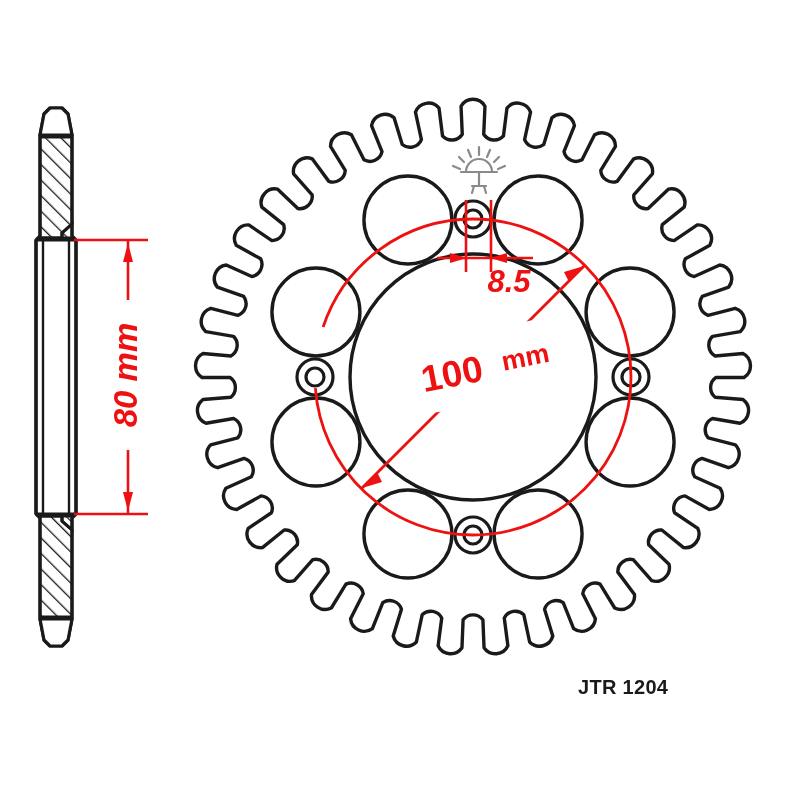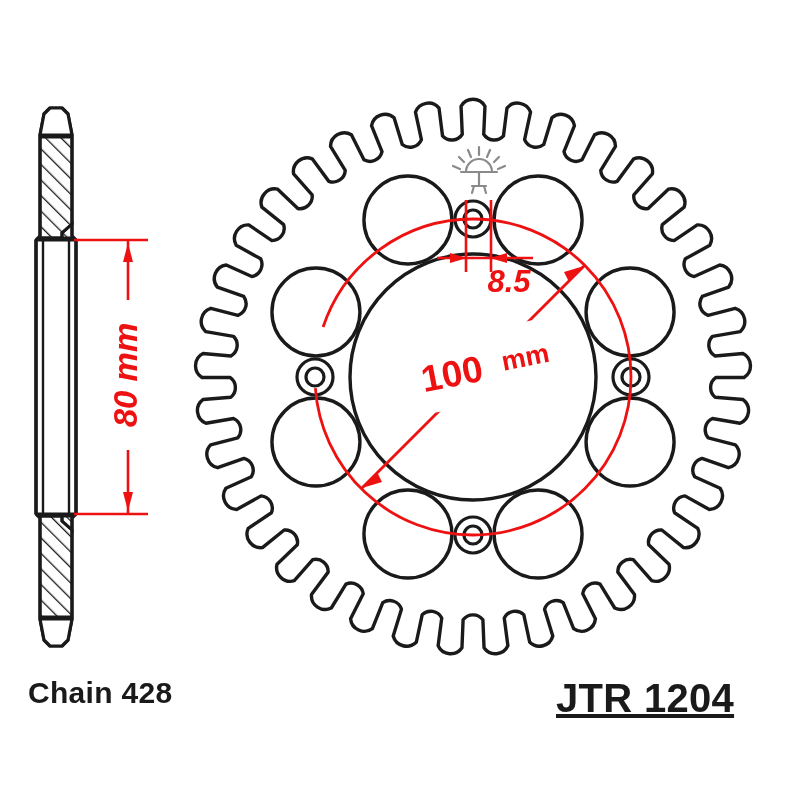--- a/index.html
+++ b/index.html
@@ -28,25 +28,24 @@
     color: #1a1a1a;
     white-space: nowrap;
   }
   #chain-label {
     left: 28px;
     top: 676px;
     font-size: 30px;
     letter-spacing: 0.3px;
   }
   #part-number-label {
-    left: 556px;
+    left: 578px;
     top: 676px;
-    font-size: 40px;
+    font-size: 20px;
     letter-spacing: 0.3px;
-    text-decoration: underline;
   }
 </style>
 </head>
 <body>
 
 <div id="page">
 
   <svg id="drawing-svg" width="800" height="800" viewBox="0 0 800 800">
 
     <g>
@@ -165,17 +164,16 @@
       <line x1="437" y1="258" x2="533" y2="258" stroke-width="2.6"></line>
       <polygon points="467,258 450,253 450,263" stroke="none"></polygon>
       <polygon points="490,258 507,253 507,263" stroke="none"></polygon>
       <text x="509" y="292" text-anchor="middle" font-family="Liberation Sans, sans-serif" font-size="31" font-style="italic" font-weight="bold" fill="#ee1111" stroke="none">
         <tspan>8.5</tspan>
       </text>
     </g>
 
   </svg>
 
-  <div class="label-text" id="chain-label">Chain 428</div>
 
   <div class="label-text" id="part-number-label">JTR 1204</div>
 
 </div>
 
 </body></html>

